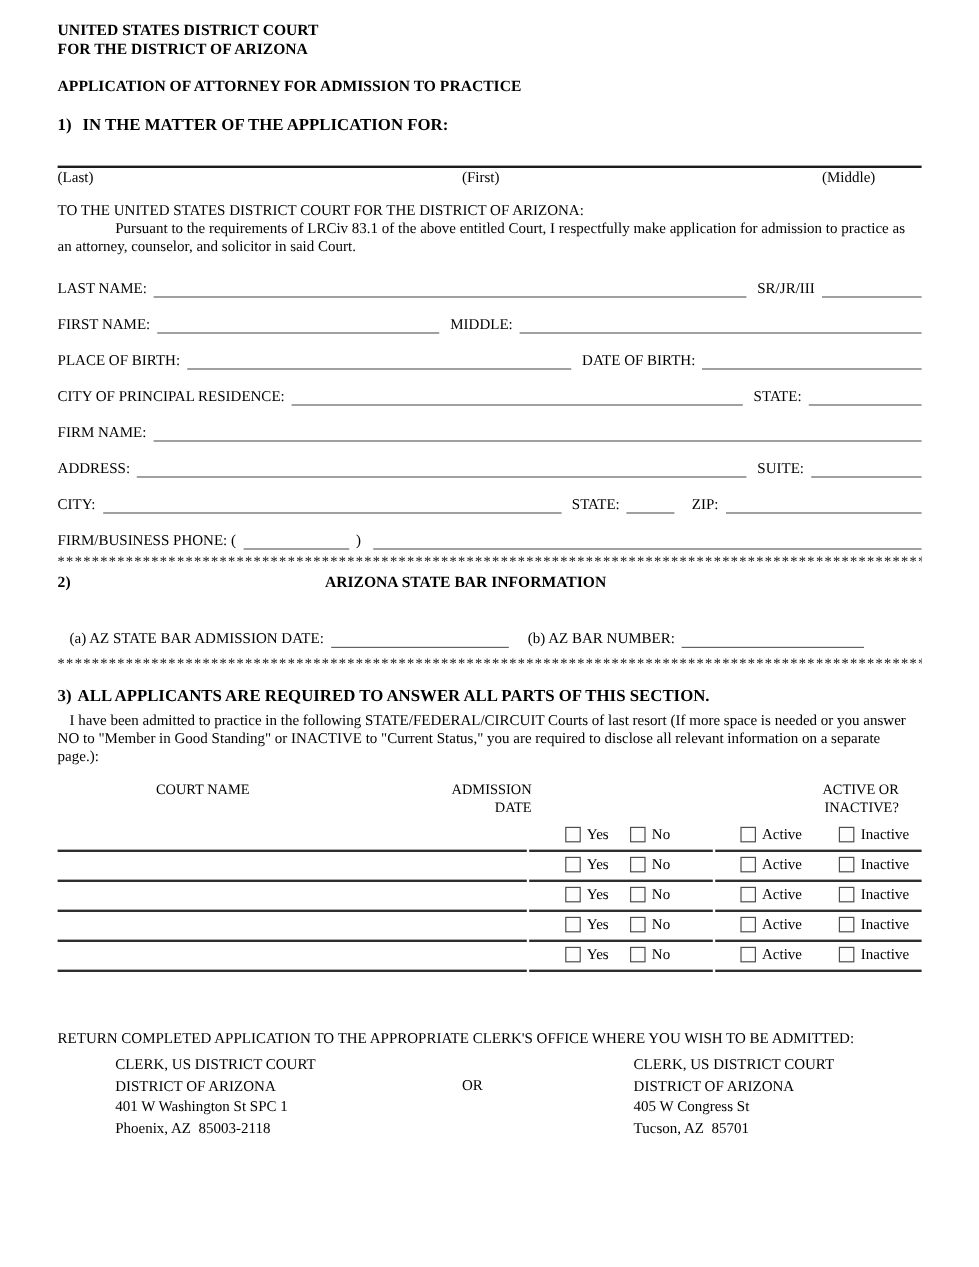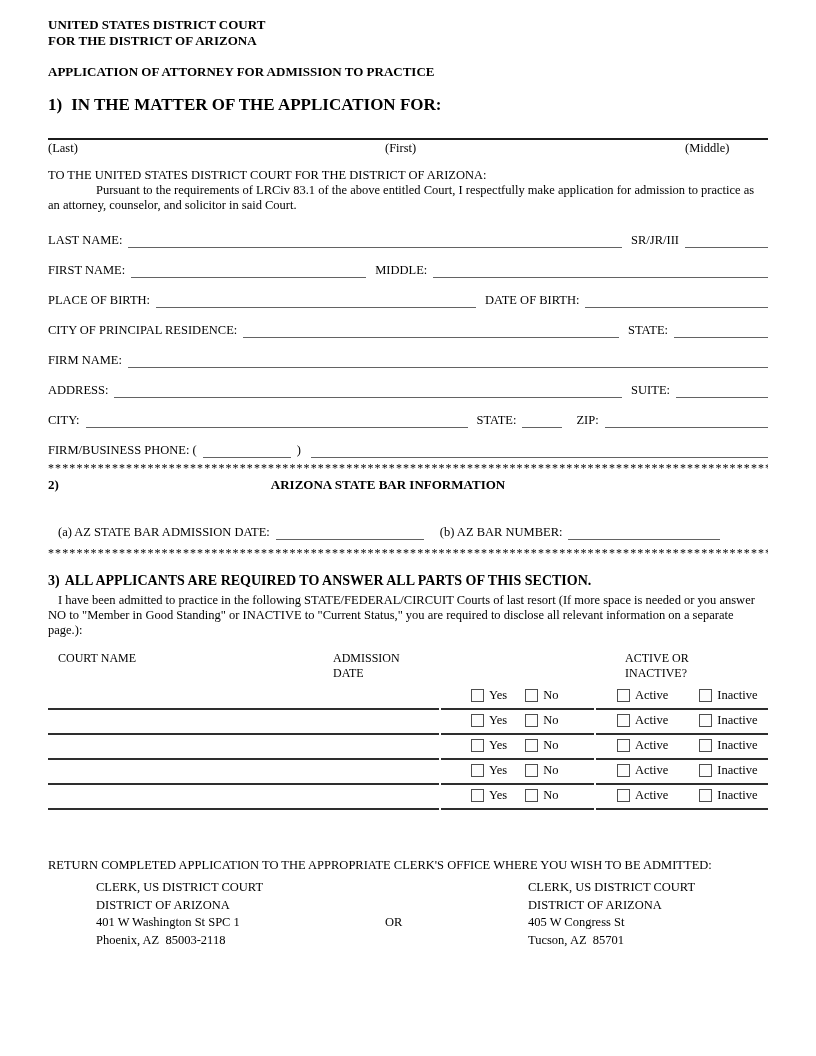--- a/index.html
+++ b/index.html
@@ -7,21 +7,21 @@
     width:816px;height:1056px;box-sizing:border-box;
     padding:17px 48px 0 48px;
     font-family:"Liberation Serif","DejaVu Serif",serif;
     font-size:12.5px;line-height:15px;color:#000;
     position:relative;overflow:hidden;
   }
   .bold{font-weight:bold;}
   .center{text-align:left;}
   .hdr{font-size:13px;line-height:16px;}
   .form-title{font-size:13px;margin-top:15px;}
-  .s1-heading{margin-top:18px;font-size:17px;}
+  .s1-heading{margin-top:18px;font-size:14px;}
   .s1-heading .num{margin-right:9px;}
   .name-rule{margin-top:26px;border-bottom:2px solid #1c1c1c;height:0;}
   .name-labels{position:relative;height:17px;font-size:12.5px;}
   .name-labels span{position:absolute;top:1px;}
   .nl-first{left:337px;}
   .nl-middle{left:637px;}
   .salutation{margin-top:11px;}
   .intro{margin:0;text-indent:48px;text-align:left;}
   .fields{margin-top:5px;}
   .frow{display:flex;align-items:flex-end;height:30px;}
@@ -32,38 +32,38 @@
          font-size:12px;line-height:13px;letter-spacing:1.1px;}
   .sec2-row{position:relative;margin-top:2px;height:17px;font-size:13px;}
   .sec2-row .sec2-title{position:absolute;left:0;right:0;text-align:center;transform:translateX(-20px);}
   .bar-row{display:flex;align-items:flex-end;height:20px;margin-top:26px;}
   .bar-row .lbl{margin-left:10px;white-space:nowrap;line-height:16px;}
   .stars2{margin-top:7px;}
   .s3-heading{margin-top:13px;font-size:14px;}
   .s3-heading .num{margin-right:5px;}
   .s3-intro{margin:5px 0 0 0;text-indent:10px;}
   .theader{position:relative;height:33px;margin-top:13px;font-size:12px;line-height:15px;}
-  .theader div{position:absolute;top:0;text-align:left;}
+  .theader div{position:absolute;top:0;text-align:right;}
   .th-court{left:10px;width:150px;}
   .th-date{left:285px;width:110px;}
   .th-member{left:375px;width:160px;}
   .th-active{left:577px;width:124px;}
   .trow{display:grid;grid-template-columns:391px 153px 172px;column-gap:2px;
         height:25px;border-bottom:0;align-items:center;}
   .trow > div{border-bottom:2px solid #2e2e2e;height:100%;display:flex;align-items:center;}
   .cell-member{padding-left:30px;}
   .cell-active{padding-left:21px;}
   .cbgroup{display:inline-flex;align-items:flex-end;}
   .cb{width:13px;height:13px;border:1.5px solid #4e4e4e;background:#fdfdfd;
       box-sizing:border-box;display:inline-block;margin-right:5px;flex:0 0 auto;}
   .cbl{font-size:12.5px;line-height:13px;}
   .gap-no{margin-left:18px;}
   .gap-inactive{margin-left:31px;}
   .return-line{margin-top:49px;}
-  .addresses{display:flex;margin-top:6px;line-height:17.5px;align-items:center;}
+  .addresses{display:flex;margin-top:6px;line-height:17.5px;}
   .addr{width:252px;margin-left:48px;}
   .addr div{white-space:pre;}
   .or{width:22px;margin-left:37px;padding-top:17px;}
   .addr2{margin-left:121px;width:240px;}
 </style>
 </head>
 <body>
 
 <div class="page">
 

